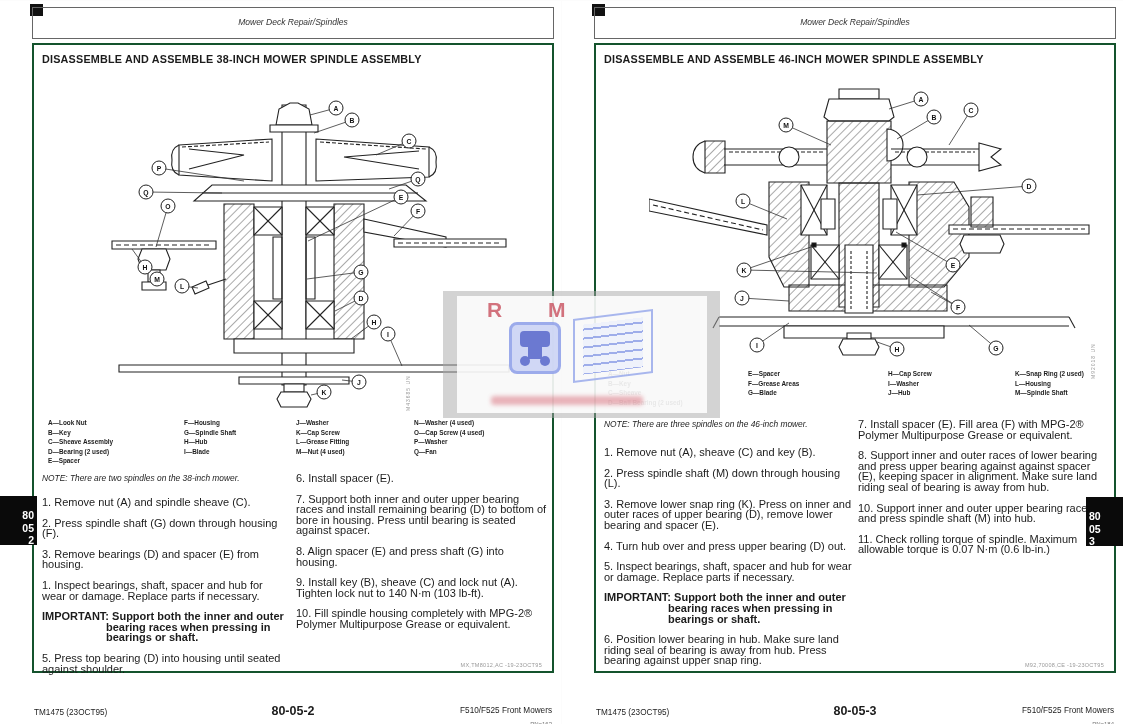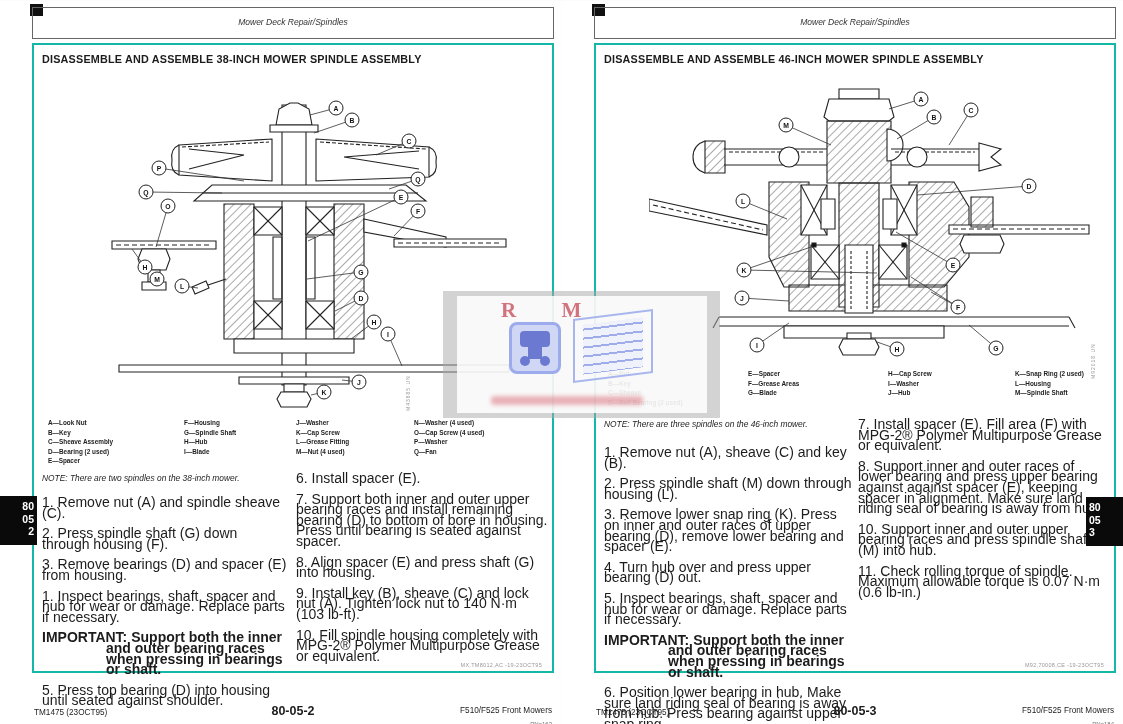--- a/index.html
+++ b/index.html
@@ -3,48 +3,48 @@
 <meta charset="utf-8">
 <style>
   * { margin:0; padding:0; box-sizing:border-box; }
   html,body { width:1123px; height:724px; background:#fcfcfc; font-family:"Liberation Sans",sans-serif; color:#1c1c1c; overflow:hidden; }
   .page { position:absolute; top:1px; width:561px; height:724px; background:#fff; }
   #page-left { left:0; }
   #page-right { left:562px; }
   .corner-mark { position:absolute; left:30px; top:3px; width:13px; height:12px; background:#111; }
   .running-head { position:absolute; left:32px; top:6px; width:522px; height:32px; border:1px solid #666; }
   .running-head span { position:absolute; left:0; right:0; top:9px; text-align:center; font-style:italic; font-size:8.5px; color:#333; }
-  .main-box { position:absolute; left:32px; top:42px; width:522px; height:630px; border:2px solid #14b8a6; }
+  .main-box { position:absolute; left:32px; top:42px; width:522px; height:630px; border:2px solid #14532d; }
   .page-title { position:absolute; left:8px; top:8px; font-weight:bold; font-size:10.8px; letter-spacing:.2px; }
   .diagram { position:absolute; }
   svg line, svg path, svg rect, svg polygon, svg polyline, svg circle { vector-effect:non-scaling-stroke; }
   .legend { position:absolute; display:grid; font-size:6.4px; font-weight:bold; line-height:9.6px; }
   .legend div { white-space:nowrap; }
   #page-left .legend { left:14px; top:373px; grid-template-columns:136px 112px 118px auto; }
   #page-right .legend { left:12px; top:324px; grid-template-columns:140px 140px 127px auto; }
   .note { position:absolute; font-style:italic; font-size:8.4px; line-height:10.5px; }
-  .col { position:absolute; font-size:14px; line-height:10.6px; }
+  .col { position:absolute; font-size:11px; line-height:10.6px; }
   .col p { margin:0 0 10px; }
   .imp { font-weight:bold; padding-left:64px; text-indent:-64px; margin:0 0 10px; }
   .note-hang { padding-left:46px; text-indent:-46px; width:242px; }
   .fine-print { position:absolute; right:10px; bottom:3px; font-size:5.5px; color:#999; filter:blur(.3px); letter-spacing:.3px; }
   .footer { position:absolute; left:32px; top:675px; width:522px; height:40px; font-size:8.2px;margin-top:28px; }
   .footer .manual { position:absolute; left:2px; top:4px; }
   .footer .pageno { position:absolute; left:0; right:0; top:0; text-align:center; font-weight:bold; font-size:12.5px; }
   .footer .prodwrap { position:absolute; right:2px; top:2px; text-align:right; }
   .footer .prod { font-size:8.2px; }
   .footer .pn { font-size:6px; color:#777; margin-top:6px; }
-  .tab { position:absolute; width:37px; height:49px; background:#0a0a0a; color:#fff; font-weight:bold; font-size:10.5px; line-height:12.5px; padding:4px 3px; z-index:6; }
+  .tab { position:absolute; width:37px; height:49px; background:#0a0a0a; color:#fff; font-weight:bold; font-size:10.5px; line-height:12.5px; padding:13px 3px; z-index:6; }
   #tab-left { left:0; top:496px; text-align:right; }
   #tab-right { left:1086px; top:497px; text-align:left; }
   .margin-code { position:absolute; font-size:5px; color:#999; writing-mode:vertical-rl; transform:rotate(180deg); filter:blur(.5px); letter-spacing:1px; }
   
   #watermark { position:absolute; left:443px; top:291px; width:277px; height:127px; background:rgba(168,168,168,.5); z-index:5; }
   #watermark .wm-inner { position:absolute; left:14px; right:13px; top:5px; bottom:5px; background:rgba(255,255,255,.85); }
-  #watermark .wm-letters { position:absolute; left:30px; top:2px; font-family:Liberation Serif, serif; font-weight:bold; font-size:21px; color:#c23a4a; letter-spacing:20px; opacity:.7; filter:blur(.4px);margin-left:14px; }
+  #watermark .wm-letters { position:absolute; left:30px; top:2px; font-family:Liberation Sans, sans-serif; font-weight:bold; font-size:21px; color:#c23a4a; letter-spacing:20px; opacity:.7; filter:blur(.4px); }
   #watermark .wm-badge { position:absolute; left:52px; top:26px; width:52px; height:52px; background:#ccd4f5; border:3px solid #93a3ea; border-radius:8px; opacity:.9; }
   #watermark .wm-pages { position:absolute; left:116px; top:18px; width:80px; height:64px; background:#eef1fc; border:2px solid #9aabec; background-image:repeating-linear-gradient(to bottom, #8fa0e8 0 2px, transparent 2px 9px); background-clip:content-box; padding:5px 8px; transform:skewY(-7deg); opacity:.85; }
   #watermark .wm-smudge { position:absolute; left:34px; top:100px; width:152px; height:9px; background:#d04858; opacity:.4; filter:blur(2px); border-radius:3px; }
   .cal { font-size:6.8px; font-weight:bold; font-family:"Liberation Sans",sans-serif; }
 </style>
 </head>
 <body>
 
 <div class="page" id="page-left">
   <div class="corner-mark"></div>

